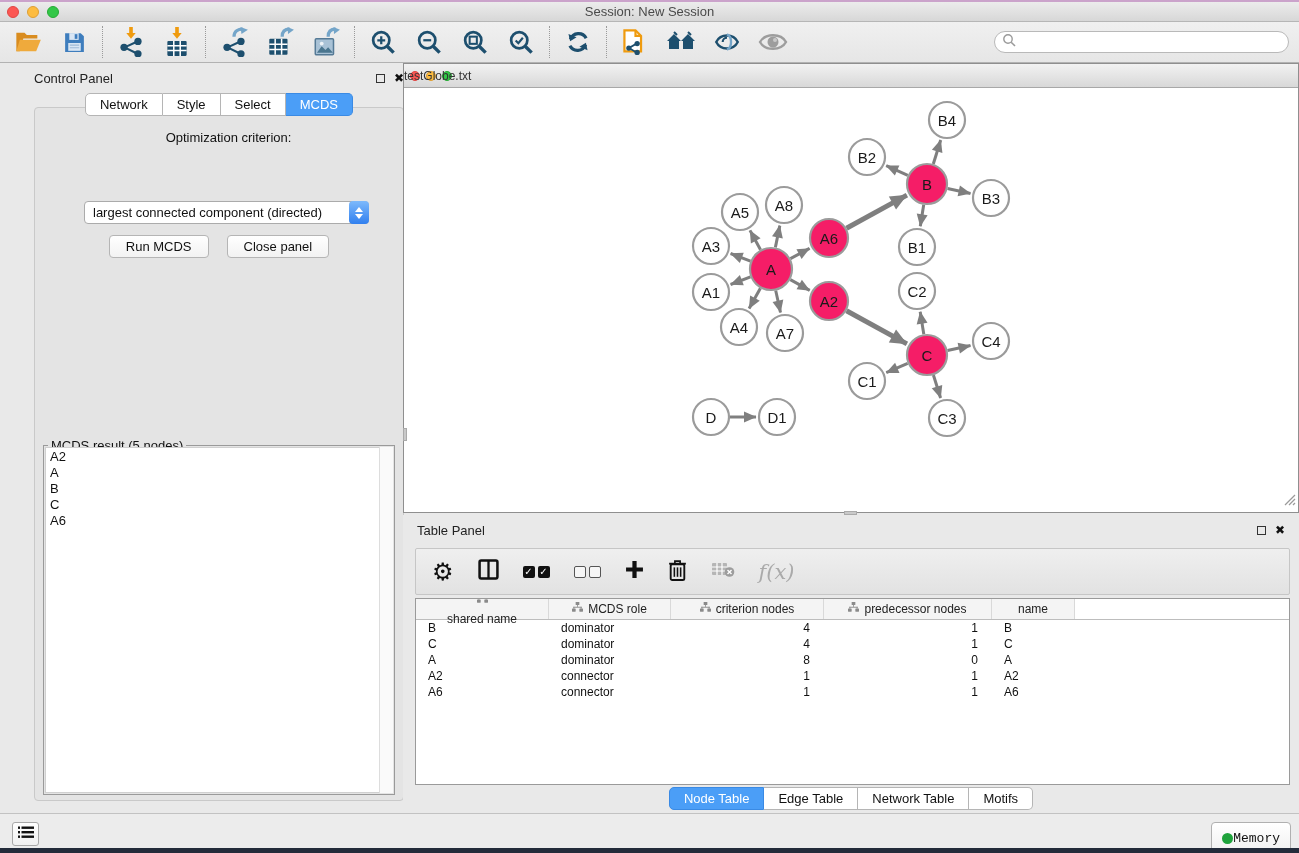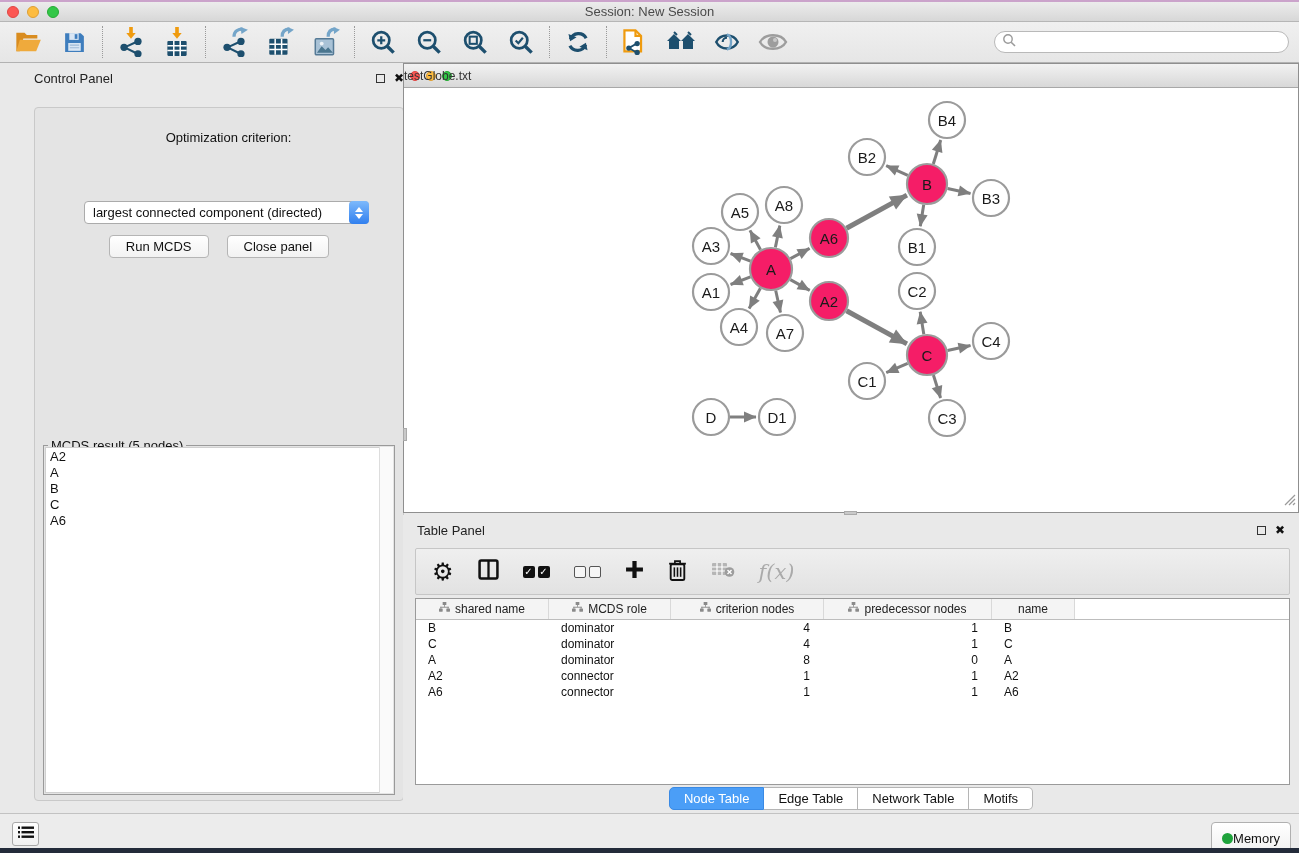--- a/index.html
+++ b/index.html
@@ -105,21 +105,21 @@
   .t-cell.l { justify-content:flex-start; padding-left:12px; }
   .t-cell.r { justify-content:flex-end; padding-right:14px; }
 
   #tp-tabs { position:absolute; left:0; right:0; bottom:3px; display:flex; justify-content:center; }
 
   
   #statusbar { left:0; top:813px; width:1299px; height:35px; background:#ececec; border-top:1px solid #c2c2c2; }
   #panel-toggle-btn { position:absolute; left:12px; top:8px; width:27px; height:24px; background:linear-gradient(#fff,#f0f0f0);
     border:1px solid #a8a8a8; border-radius:3px; display:flex; align-items:center; justify-content:center; }
   #memory-btn { position:absolute; right:8px; top:8px; height:24px; background:linear-gradient(#fff,#f0f0f0);
-    border:1px solid #b0b0b0; border-radius:4px; display:flex; align-items:center; padding:15px 10px; }
+    border:1px solid #b0b0b0; border-radius:4px; display:flex; align-items:center; padding:15px 10px;font-family:Liberation Mono, monospace; }
   #memory-dot { width:11px; height:11px; border-radius:50%; background:#1fa33c; }
   #memory-btn span.lbl { font-size:13px; color:#111; }
 </style>
 </head>
 <body>
 
 <div id="desktop-top" class="abs"></div>
 
 <div id="titlebar" class="abs">
   <div class="lights">
@@ -332,20 +332,26 @@
 </div>
 
 <div id="control-panel" class="abs">
   <div class="panel-head">
     <span class="ph-title">Control Panel</span>
     <span class="ph-btns">
       <span class="float-box"></span>
       <span class="close-x">✖</span>
     </span>
   </div>
+  <div class="seg-tabs" id="cp-tabs">
+      <div class="seg-tab">Network</div>
+      <div class="seg-tab">Style</div>
+      <div class="seg-tab">Select</div>
+      <div class="seg-tab active">MCDS</div>
+    </div>
   <div id="cp-content">
     <div id="opt-label">Optimization criterion:</div>
     <div id="criterion-select">
       <span class="val">largest connected component (directed)</span>
       <span class="stepper">
           <span class="chev-up"></span>
           <span class="chev-down"></span>
         </span>
     </div>
     <div class="cp-buttons">
@@ -559,21 +565,21 @@
             <circle cx="18.5" cy="11" r="4.8" fill="#9d9d9d"></circle>
             <path d="M16.5 9l4 4M20.5 9l-4 4" stroke="#fff" stroke-width="1.4"></path>
           </svg></span>
       </div>
     <div class="tp-icon">
         <span class="fx">f(x)</span>
       </div>
   </div>
   <div id="tp-table">
     <div class="t-header" id="tp-header">
-        <div class="t-hcell" style="width: 133px;">
+        <div class="t-hcell" style="width: 133px; flex-direction: column;">
           <span><svg width="11" height="11" viewBox="0 0 12 12">
               <g fill="#8a8a8a">
                 <rect x="4" y="0" width="4" height="3.4" rx="0.5"></rect>
                 <rect x="0" y="7.2" width="4" height="3.4" rx="0.5"></rect>
                 <rect x="8" y="7.2" width="4" height="3.4" rx="0.5"></rect>
                 <rect x="5.5" y="3.4" width="1" height="1.8"></rect>
                 <rect x="1.5" y="5.2" width="9" height="1"></rect>
                 <rect x="1.5" y="5.2" width="1" height="2"></rect>
                 <rect x="9.5" y="5.2" width="1" height="2"></rect>
               </g>

